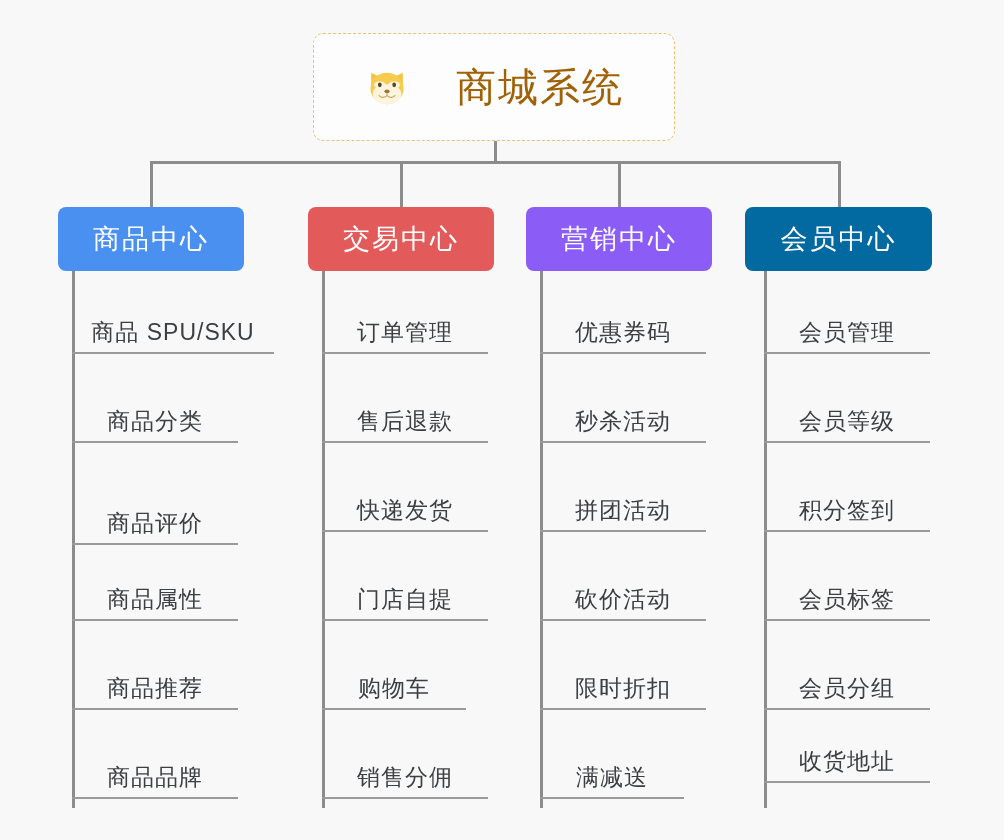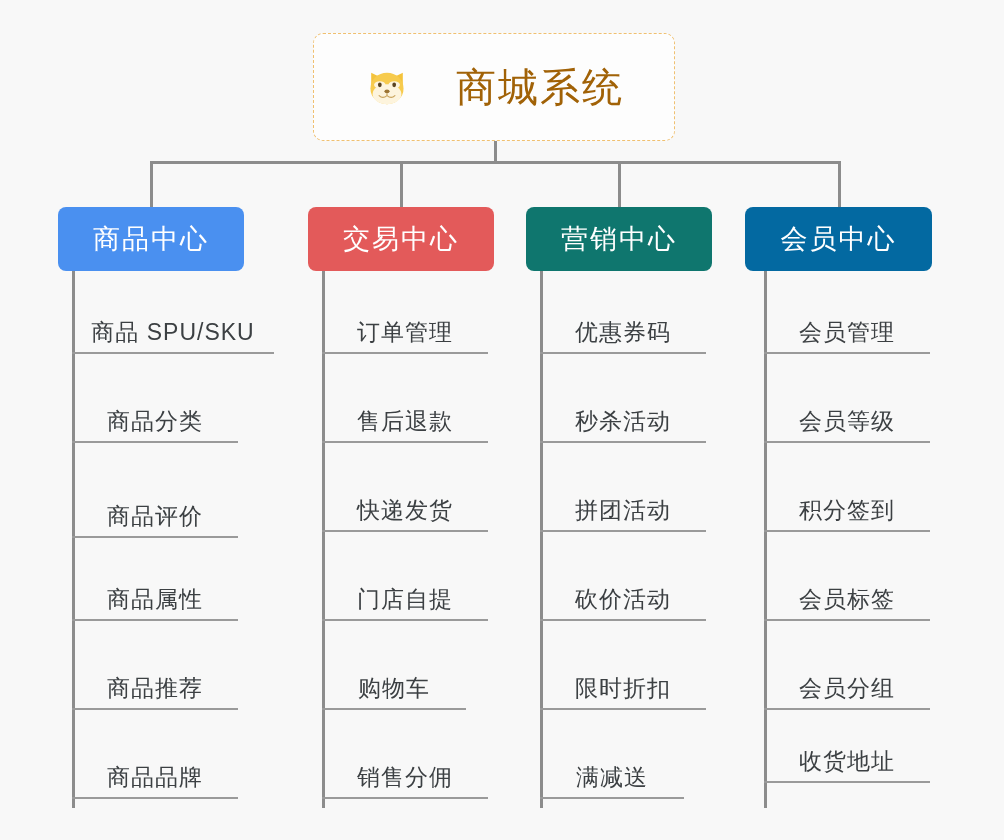--- a/index.html
+++ b/index.html
@@ -150,41 +150,41 @@
   <div class="conn-drop" style="left:618px;"></div>
   <div class="conn-drop" style="left:838px;"></div>
 
   <div class="column" style="left:58px; width:186px;">
     <div class="cat-box" style="background:#4a90f0; width:186px;text-align:right;">
       <span>商品中心</span>
     </div>
     <div class="spine" style="left:14px; height:537px;"></div>
     <div class="leaf" style="left:14px; top:107px;  width:202px;">商品 SPU/SKU</div>
     <div class="leaf" style="left:14px; top:196px;  width:166px;">商品分类</div>
-    <div class="leaf" style="left:14px; top:291px;  width:166px;">商品评价</div>
+    <div class="leaf" style="left:14px; top:298px;  width:166px;">商品评价</div>
     <div class="leaf" style="left:14px; top:374px;  width:166px;">商品属性</div>
     <div class="leaf" style="left:14px; top:463px;  width:166px;">商品推荐</div>
     <div class="leaf" style="left:14px; top:552px;  width:166px;">商品品牌</div>
   </div>
 
   <div class="column" style="left:308px; width:186px;">
     <div class="cat-box" style="background:#e35a5a; width:186px;">
       <span>交易中心</span>
     </div>
     <div class="spine" style="left:14px; height:537px;"></div>
     <div class="leaf" style="left:14px; top:107px; width:166px;">订单管理</div>
     <div class="leaf" style="left:14px; top:196px; width:166px;">售后退款</div>
     <div class="leaf" style="left:14px; top:285px; width:166px;">快递发货</div>
     <div class="leaf" style="left:14px; top:374px; width:166px;">门店自提</div>
     <div class="leaf" style="left:14px; top:463px; width:144px;">购物车</div>
     <div class="leaf" style="left:14px; top:552px; width:166px;">销售分佣</div>
   </div>
 
   <div class="column" style="left:526px; width:186px;">
-    <div class="cat-box" style="background:#0f766e; width:186px;">
+    <div class="cat-box" style="background:#8b5cf6; width:186px;">
       <span>营销中心</span>
     </div>
     <div class="spine" style="left:14px; height:537px;"></div>
     <div class="leaf" style="left:14px; top:107px; width:166px;">优惠券码</div>
     <div class="leaf" style="left:14px; top:196px; width:166px;">秒杀活动</div>
     <div class="leaf" style="left:14px; top:285px; width:166px;">拼团活动</div>
     <div class="leaf" style="left:14px; top:374px; width:166px;">砍价活动</div>
     <div class="leaf" style="left:14px; top:463px; width:166px;">限时折扣</div>
     <div class="leaf" style="left:14px; top:552px; width:144px;">满减送</div>
   </div>

